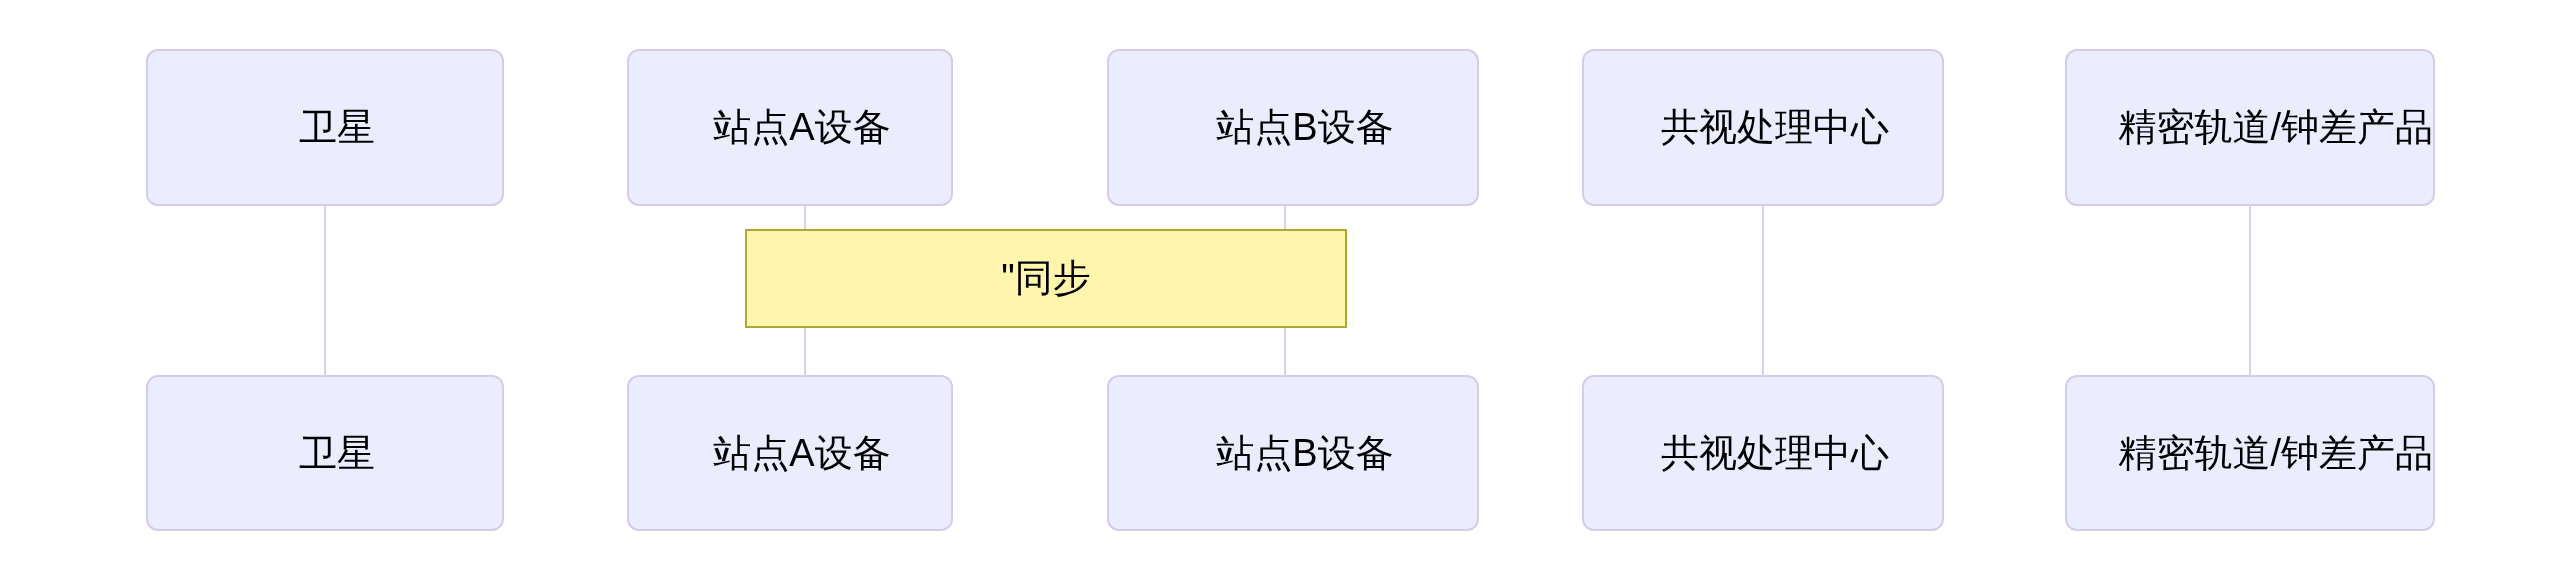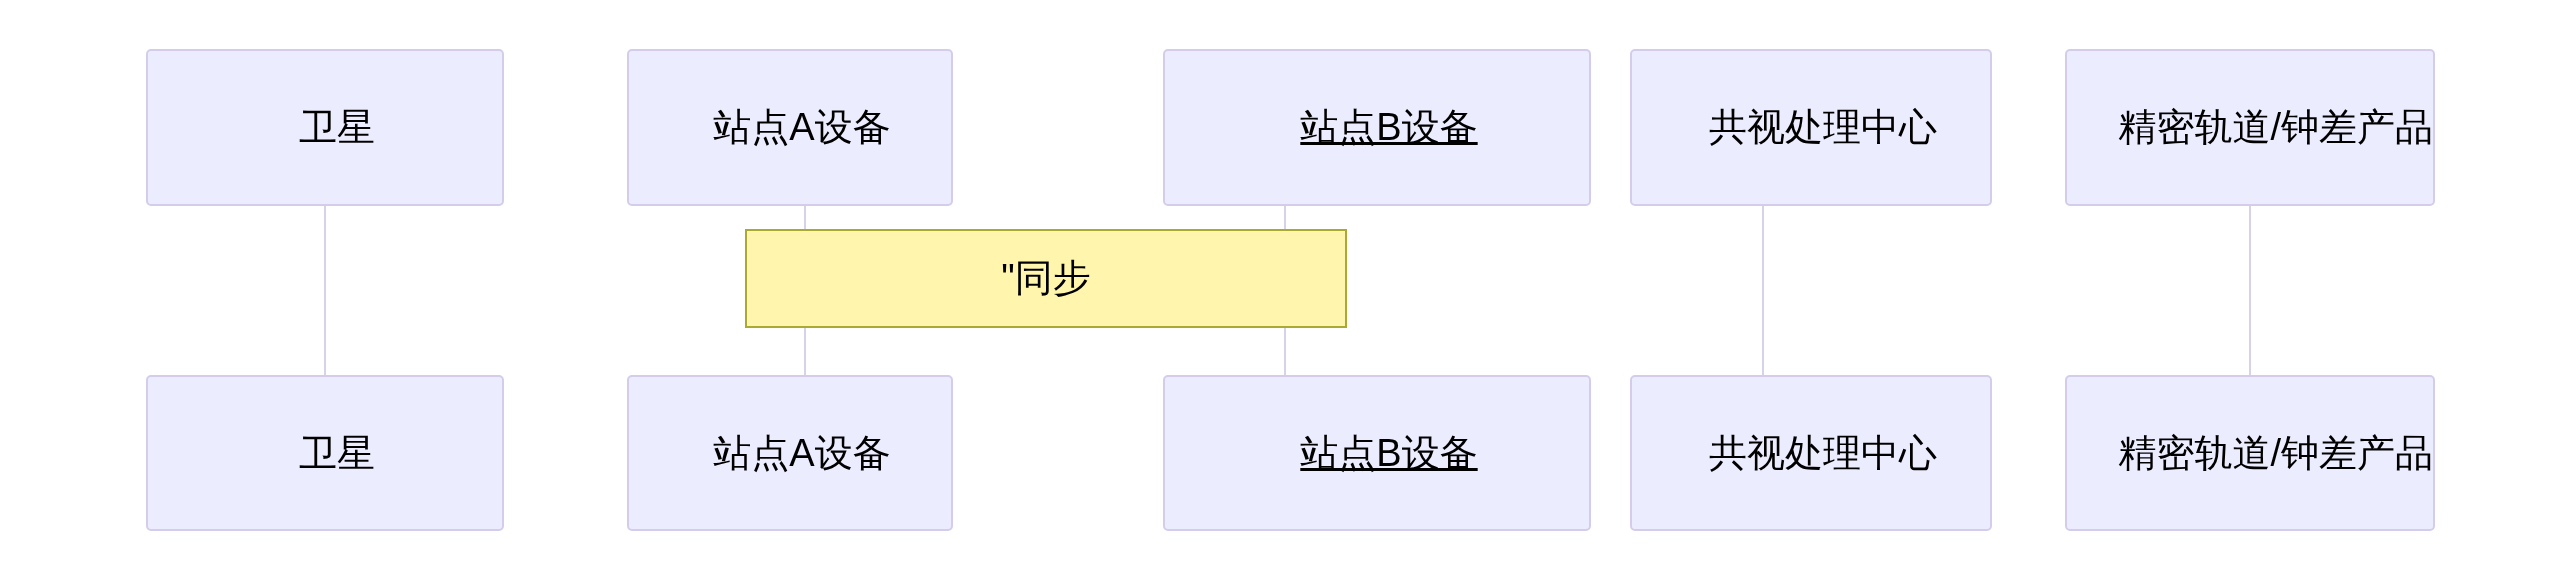--- a/index.html
+++ b/index.html
@@ -13,21 +13,21 @@
     height: 584px;
     background: #ffffff;
     font-family: "Liberation Sans", "DejaVu Sans", sans-serif;
     overflow: hidden;
   }
   .actor-box {
     position: absolute;
     height: 157px;
     background: #ECECFF;
     border: 2.4px solid #D5CCEB;
-    border-radius: 5px;
+    border-radius: 12px;
     box-sizing: border-box;
     display: flex;
     align-items: center;
     justify-content: center;
     font-size: 38px;
     color: #000000;
     white-space: nowrap;
     padding-left: 24px;
   }
   .actor-top { top: 49px; }
@@ -37,22 +37,22 @@
     position: absolute;
     top: 206px;
     height: 169px;
     width: 2.4px;
     background: #D6D2E9;
   }
 
   
   .a0 { left: 146px;  width: 358px; }
   .a1 { left: 627px;  width: 326px; }
-  .a2 { left: 1163px; width: 428px; text-decoration: underline; }
-  .a3 { left: 1582px; width: 362px; margin-left: 48px; }
+  .a2 { left: 1107px; width: 372px; }
+  .a3 { left: 1582px; width: 362px; }
   .a4 { left: 2065px; width: 370px; justify-content: flex-end; }
   .l0 { left: 324px; }
   .l1 { left: 804px; }
   .l2 { left: 1284px; }
   .l3 { left: 1762px; }
   .l4 { left: 2249px; }
 
   .note {
     position: absolute;
     left: 745px;

